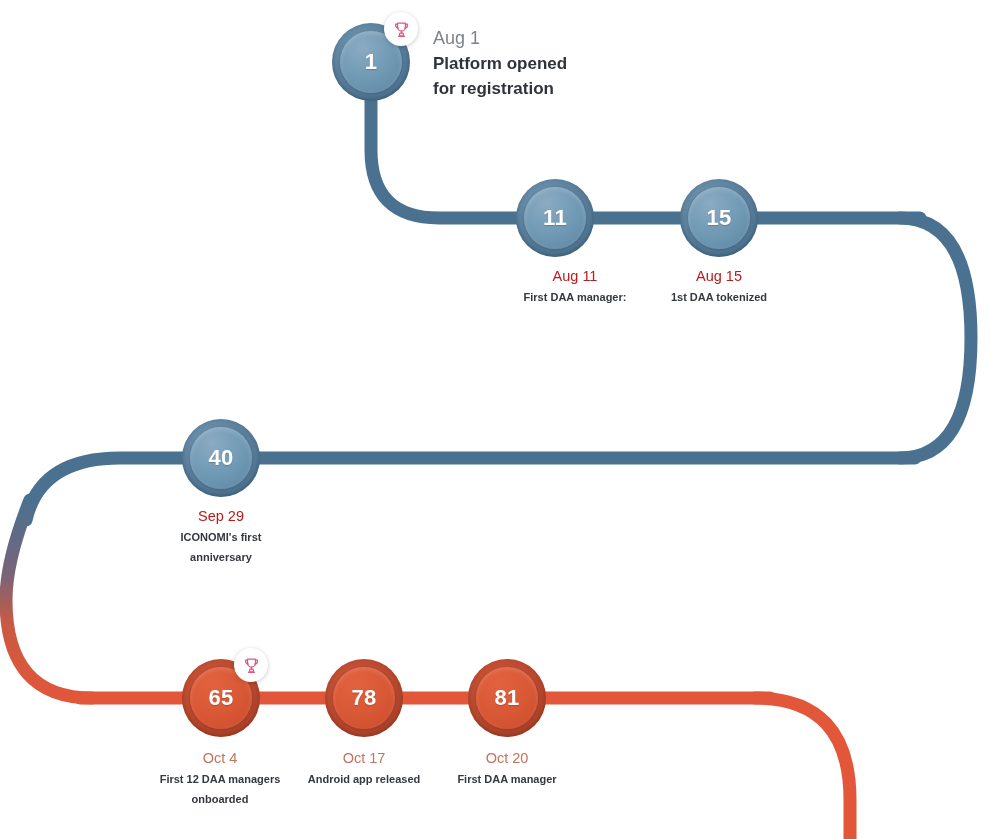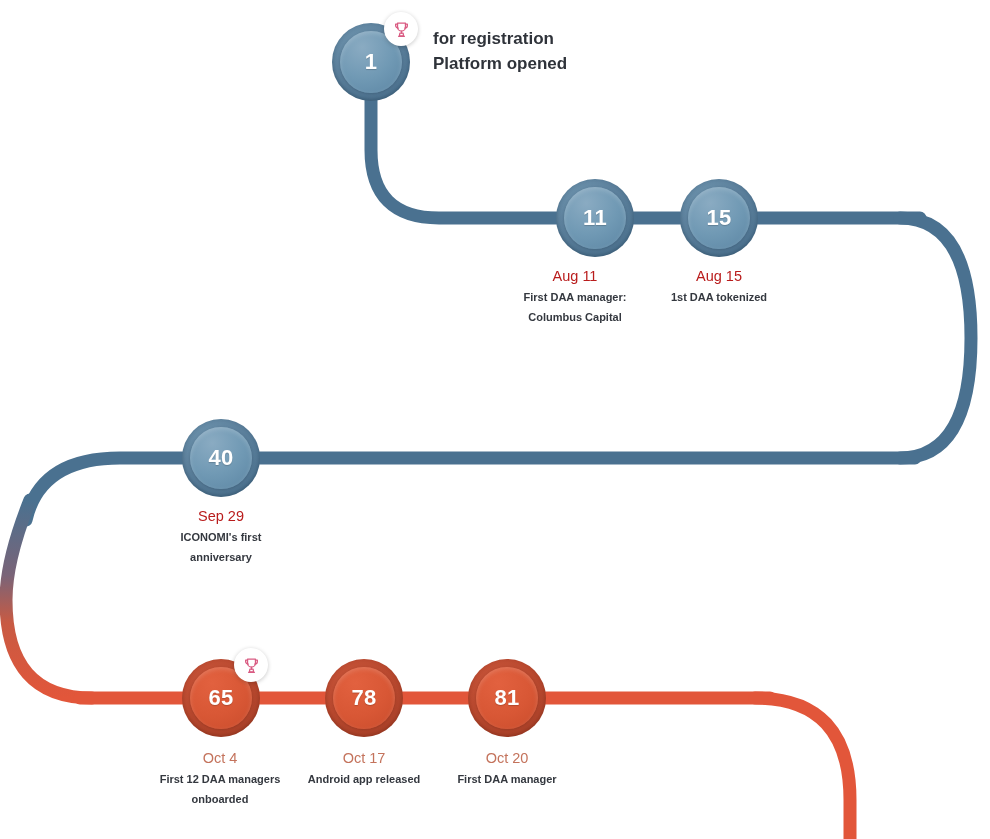--- a/index.html
+++ b/index.html
@@ -173,33 +173,33 @@
     <svg width="19" height="19" viewBox="0 0 24 24" fill="none" stroke="#d95b82" stroke-width="1.6" stroke-linecap="round" stroke-linejoin="round">
       <path d="M7 4h10v5a5 5 0 0 1-10 0V4z"></path>
       <path d="M7 5.2H4.6v1.6A3.4 3.4 0 0 0 8 10.2"></path>
       <path d="M17 5.2h2.4v1.6A3.4 3.4 0 0 1 16 10.2"></path>
       <path d="M12 14v2.6"></path>
       <path d="M9.3 20h5.4l-.7-3.4H10z"></path>
       <path d="M8.3 20.6h7.4"></path>
     </svg>
   </div>
   <div class="caption lead" style="left:433px; top:26px; width:240px;">
+    <div class="date">Aug 1</div>
+    <div class="desc">Platform opened</div>
     <div class="desc">for registration</div>
-    <div class="desc">Platform opened</div>
-  </div>
-
-  <div class="node blue" style="left:556px; top:179px;">
+  </div>
+
+  <div class="node blue" style="left:516px; top:179px;">
     <div class="inner">
       <span class="num">11</span>
     </div>
   </div>
   <div class="caption centered" style="left:455px; top:266px; width:240px;">
     <div class="date">Aug 11</div>
     <div class="desc">First DAA manager:</div>
-    <div class="desc">Columbus Capital</div>
   </div>
 
   <div class="node blue" style="left:680px; top:179px;">
     <div class="inner">
       <span class="num">15</span>
     </div>
   </div>
   <div class="caption centered" style="left:599px; top:266px; width:240px;">
     <div class="date">Aug 15</div>
     <div class="desc">1st DAA tokenized</div>

